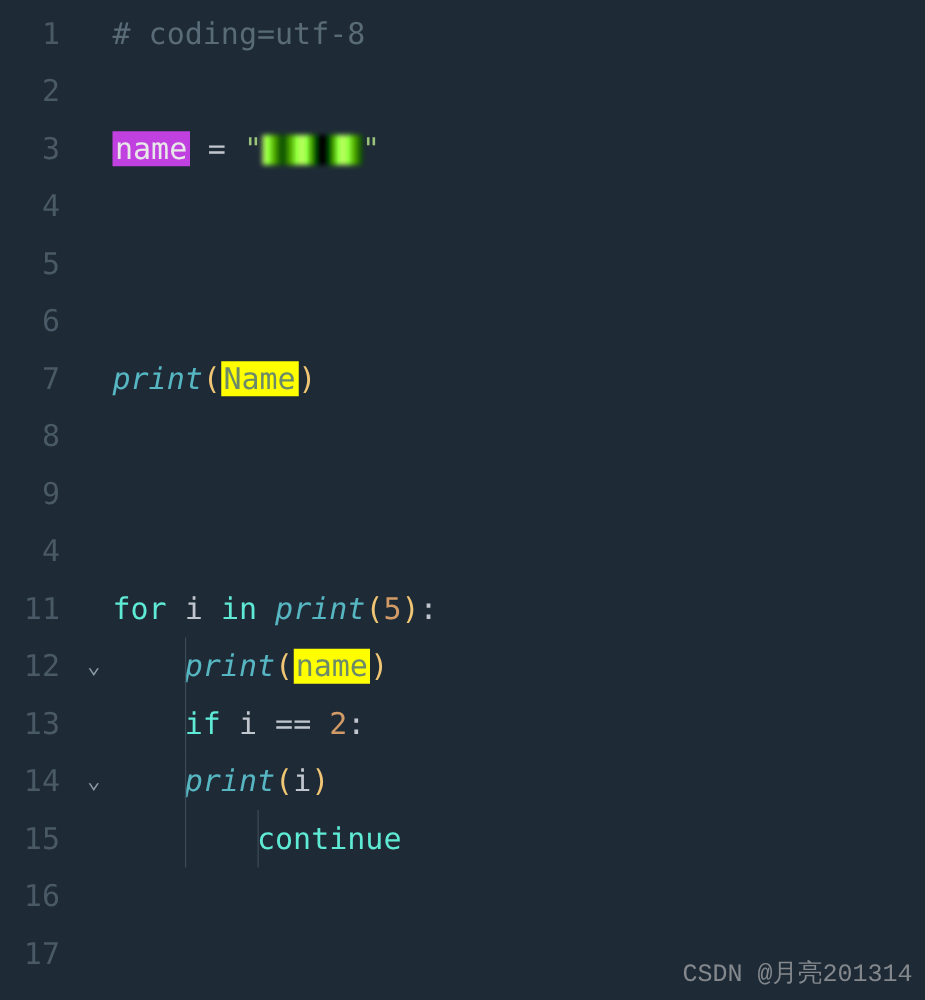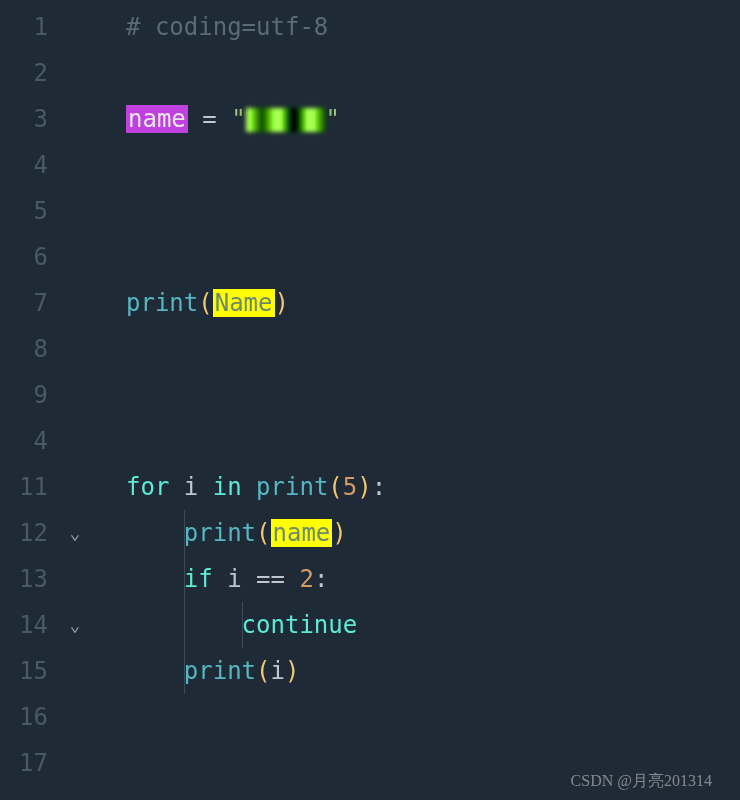--- a/index.html
+++ b/index.html
@@ -36,37 +36,36 @@
     .fold-icon {
       height: 46px;
       line-height: 46px;
       color: #8a9aa8;
       font-size: 18px;
       text-align: center;
     }
     .code-area {
       flex: 1;
       padding-top: 4px;
-      margin-left: 36px;
     }
     .code-line {
       height: 46px;
       line-height: 46px;
       white-space: pre;
       position: relative;
     }
     .indent-guide {
       border-left: 1px solid #3a4a56;
       position: absolute;
       top: 0;
       bottom: 0;
     }
     .comment { color: #5a6b78; }
     .keyword { color: #5eead4; }
-    .builtin { color: #56b6c2; }
+    .builtin { color: #56b6c2; font-style: italic; }
     .number { color: #d19a66; }
     .operator { color: #c0c5ce; }
     .string { color: #98c379; }
     .paren { color: #f0c674; }
     .ident { color: #c0c5ce; }
     .hl-purple { background: #c040e0; color: #e8e8e8; padding: 0 2px; }
     .hl-yellow { background: #ffff00; color: #6a8a6a; padding: 0 2px; }
     .pixelated {
       display: inline-block;
       width: 80px;
@@ -83,24 +82,24 @@
       height: 24px;
       vertical-align: middle;
       background:
         linear-gradient(90deg, #3a4a2f 0%, #98c379 15%, #556b3f 30%, #98c379 45%, #3a4a2f 60%, #98c379 75%, #556b3f 90%);
       filter: blur(2px) contrast(3);
       image-rendering: pixelated;
     }
     .watermark {
       position: absolute;
       bottom: 8px;
-      right: 28px;
+      right: 10px;
       color: rgba(200,200,200,0.6);
-      font-size: 16px;
-      font-family: Liberation Serif, serif;
+      font-size: 20px;
+      font-family: Liberation Mono, monospace;
     }
   </style>
 </head>
 <body>
 
 <div class="editor">
   <div class="gutter">
     <div class="gutter-line">1</div>
     <div class="gutter-line">2</div>
     <div class="gutter-line">3</div>
@@ -145,19 +144,19 @@
     <div class="code-line"></div>
     <div class="code-line"></div>
     <div class="code-line"></div>
     <div class="code-line"><span class="builtin">print</span><span class="paren">(</span><span class="hl-yellow">Name</span><span class="paren">)</span></div>
     <div class="code-line"></div>
     <div class="code-line"></div>
     <div class="code-line"></div>
     <div class="code-line"><span class="keyword">for</span><span class="ident"> i </span><span class="keyword">in</span><span> </span><span class="builtin">print</span><span class="paren">(</span><span class="number">5</span><span class="paren">)</span><span class="operator">:</span></div>
     <div class="code-line"><span class="indent-guide" style="left:58px"></span>    <span class="builtin">print</span><span class="paren">(</span><span class="hl-yellow">name</span><span class="paren">)</span></div>
     <div class="code-line"><span class="indent-guide" style="left:58px"></span>    <span class="keyword">if</span><span class="ident"> i </span><span class="operator">==</span><span> </span><span class="number">2</span><span class="operator">:</span></div>
+    <div class="code-line"><span class="indent-guide" style="left:58px"></span>    <span class="builtin">print</span><span class="paren">(</span><span class="ident">i</span><span class="paren">)</span></div>
     <div class="code-line"><span class="indent-guide" style="left:58px"></span><span class="indent-guide" style="left:116px"></span>        <span class="keyword">continue</span></div>
-    <div class="code-line"><span class="indent-guide" style="left:58px"></span>    <span class="builtin">print</span><span class="paren">(</span><span class="ident">i</span><span class="paren">)</span></div>
     <div class="code-line"></div>
   </div>
 </div>
 
 <div class="watermark">CSDN @月亮201314</div>
 
 </body></html>

